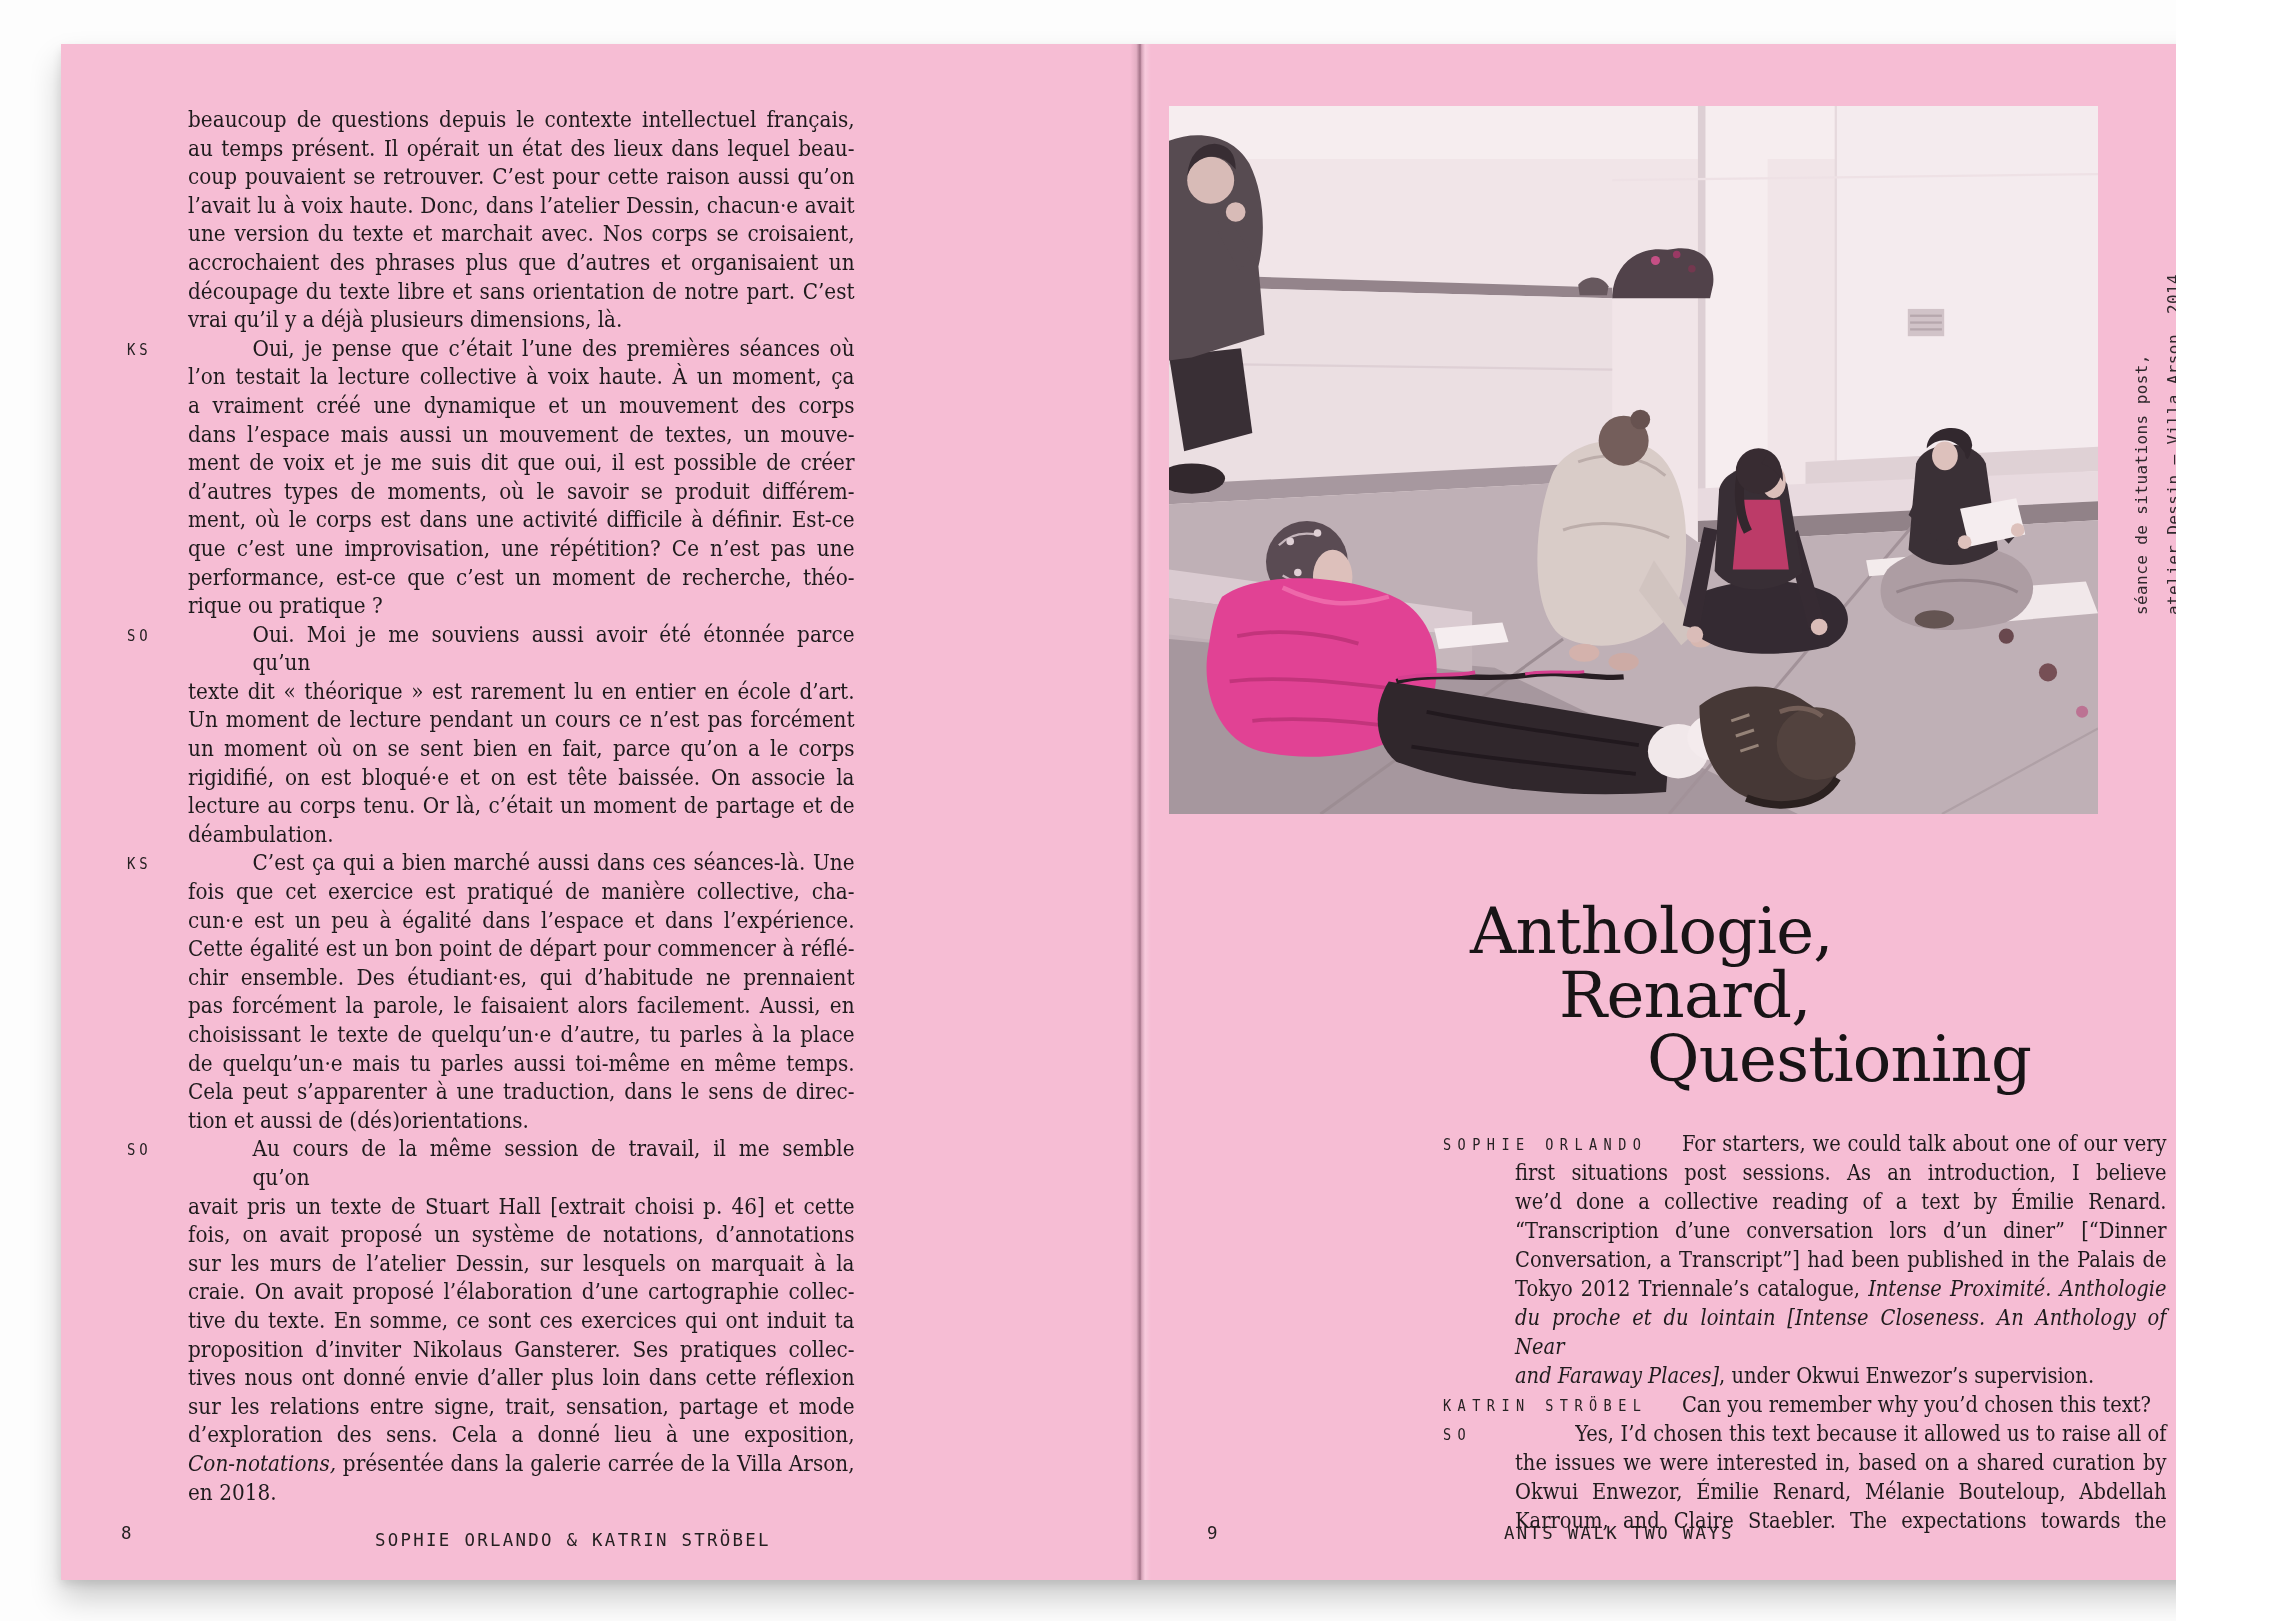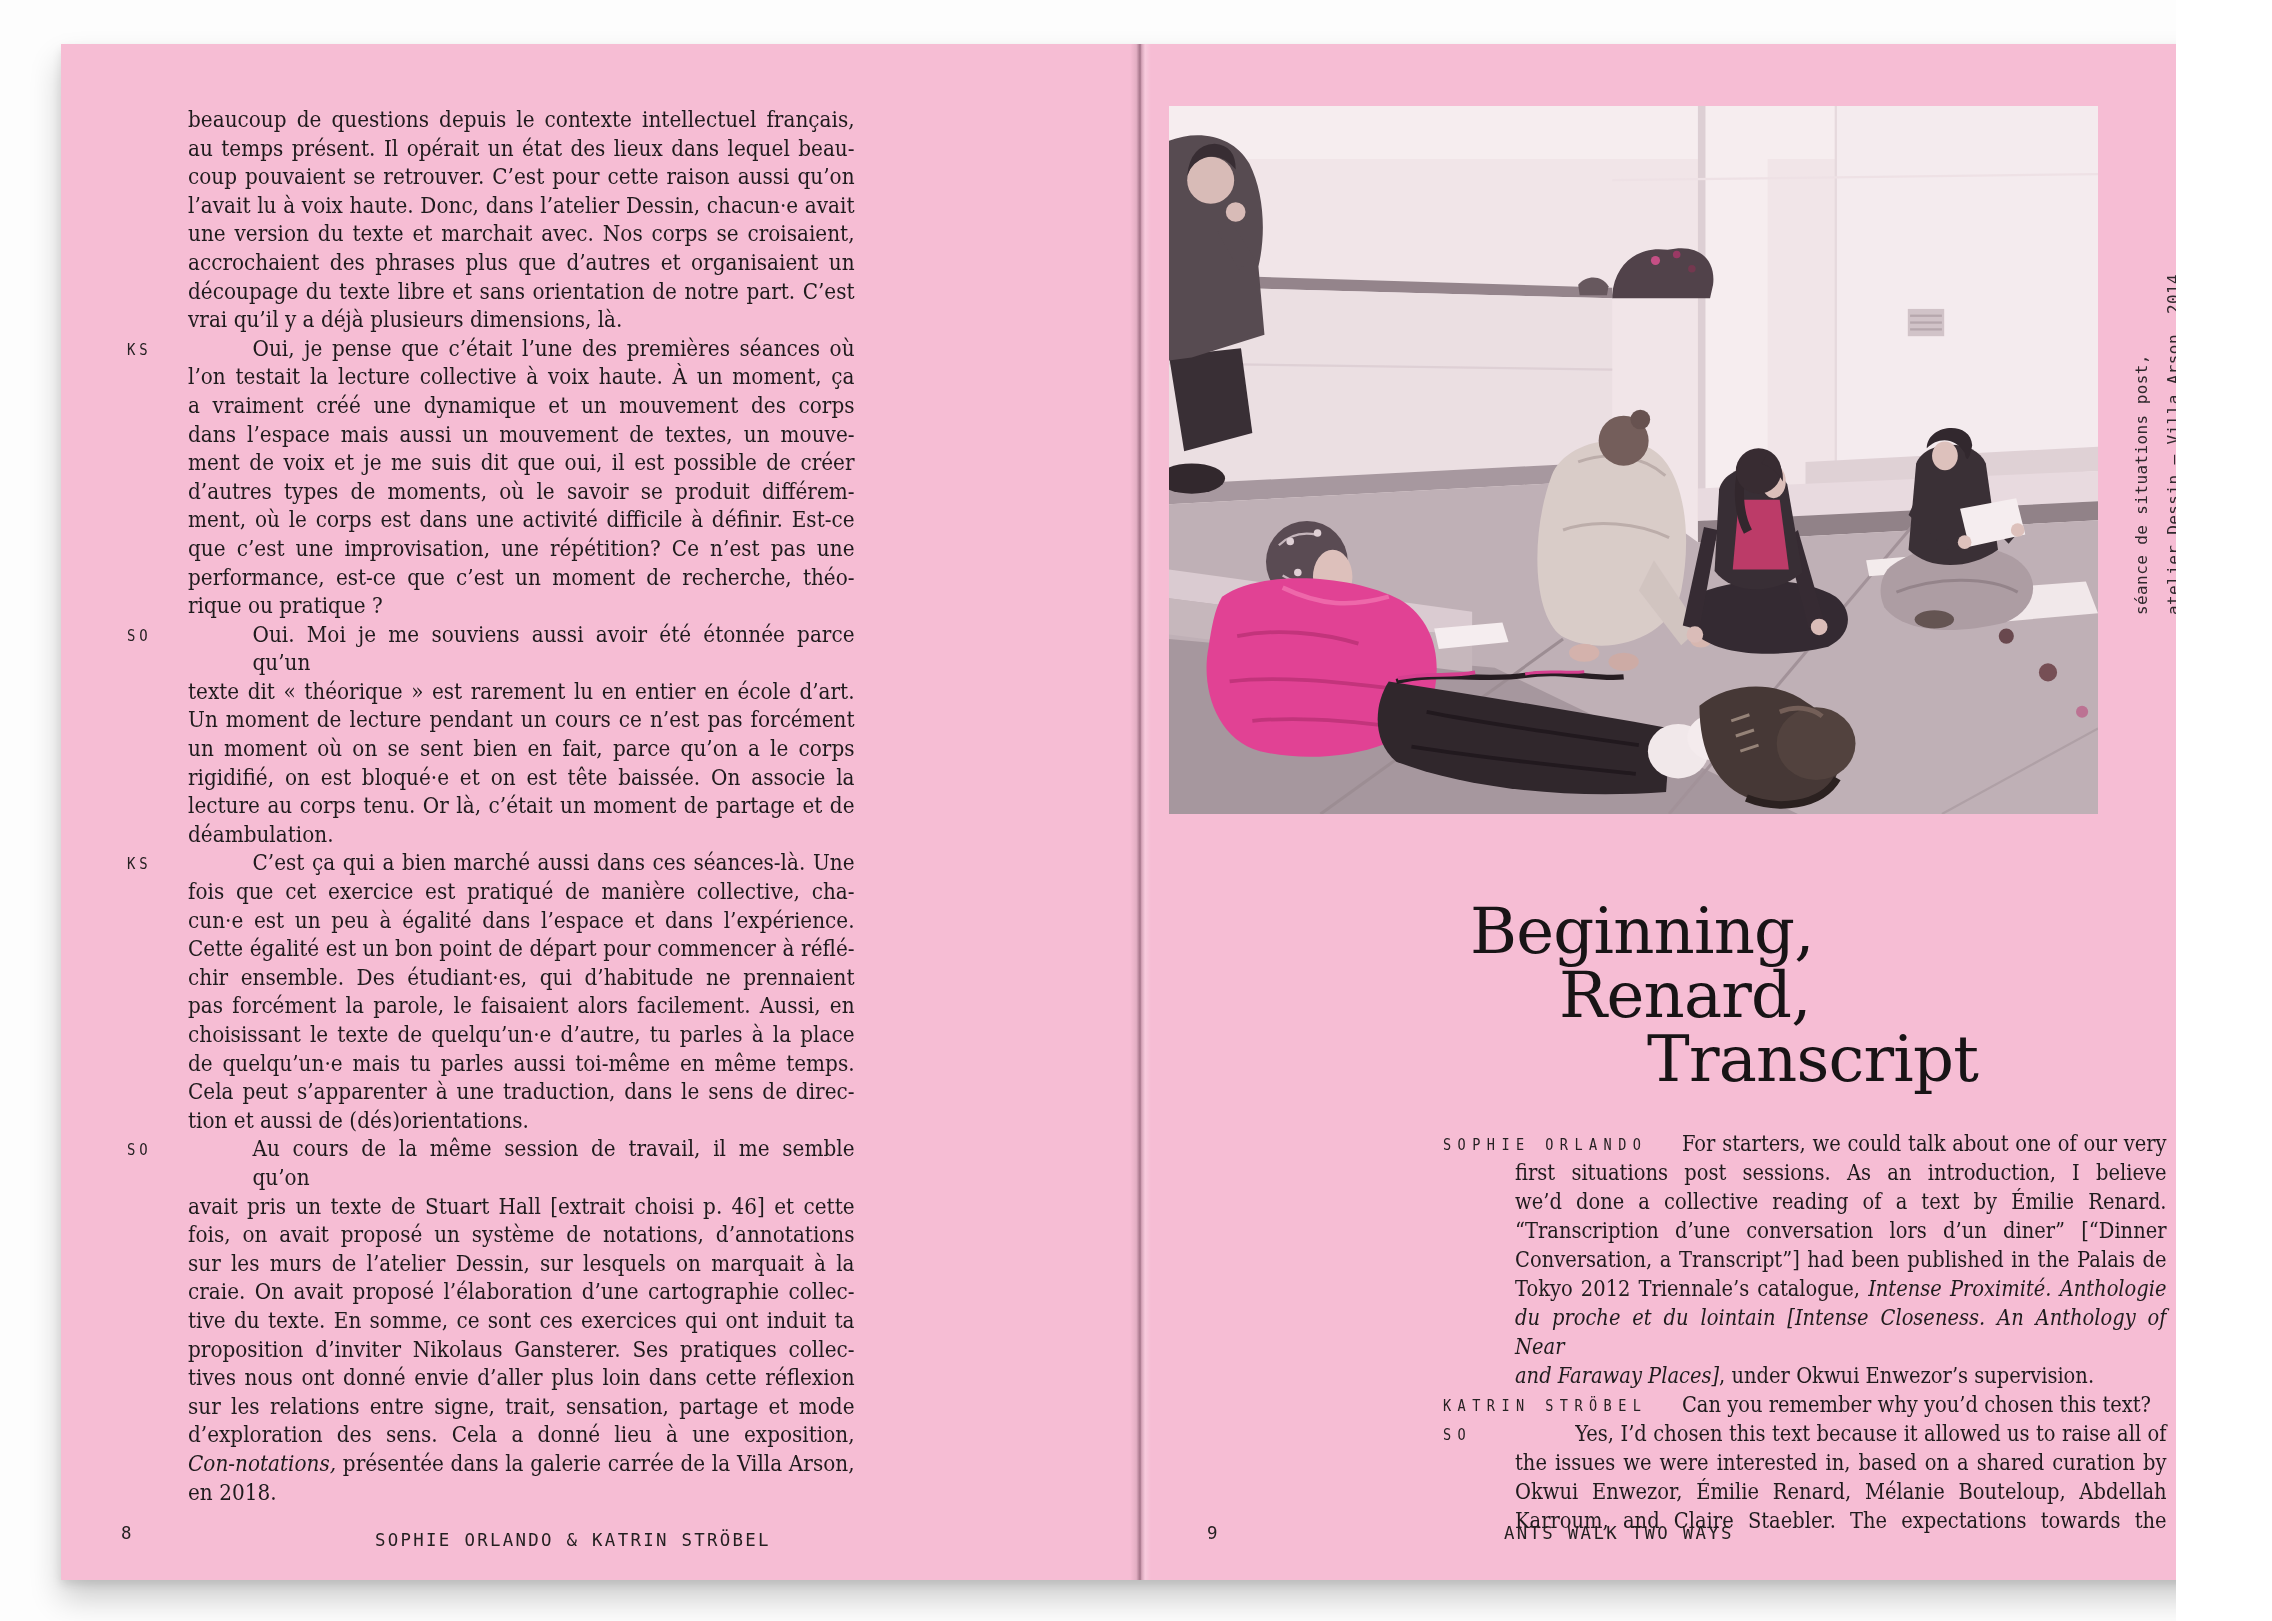--- a/index.html
+++ b/index.html
@@ -255,23 +255,23 @@
       <rect x="0" y="0" width="1226" height="935" fill="#f3b8d0" opacity="0.07"></rect>
     </svg>
   </div>
 
   <div class="caption">
     <div>séance de situations post,</div>
     <div>atelier Dessin – Villa Arson, 2014</div>
   </div>
 
   <div class="title">
-    <div class="t1">Beginning,</div>
+    <div class="t1">Anthologie,</div>
     <div class="t2">Renard,</div>
-    <div class="t3">Transcript</div>
+    <div class="t3">Questioning</div>
   </div>
 
   <div class="colR">
     <div class="para hangA">
       <span class="speaker">SOPHIE ORLANDO</span>
       <div>
           <div class="tline">For starters, we could talk about one of our very</div>
           <div class="tline">first situations post sessions. As an introduction, I believe</div>
           <div class="tline">we’d done a collective reading of a text by Émilie Renard.</div>
           <div class="tline">“Transcription d’une conversation lors d’un diner” [“Dinner</div>

